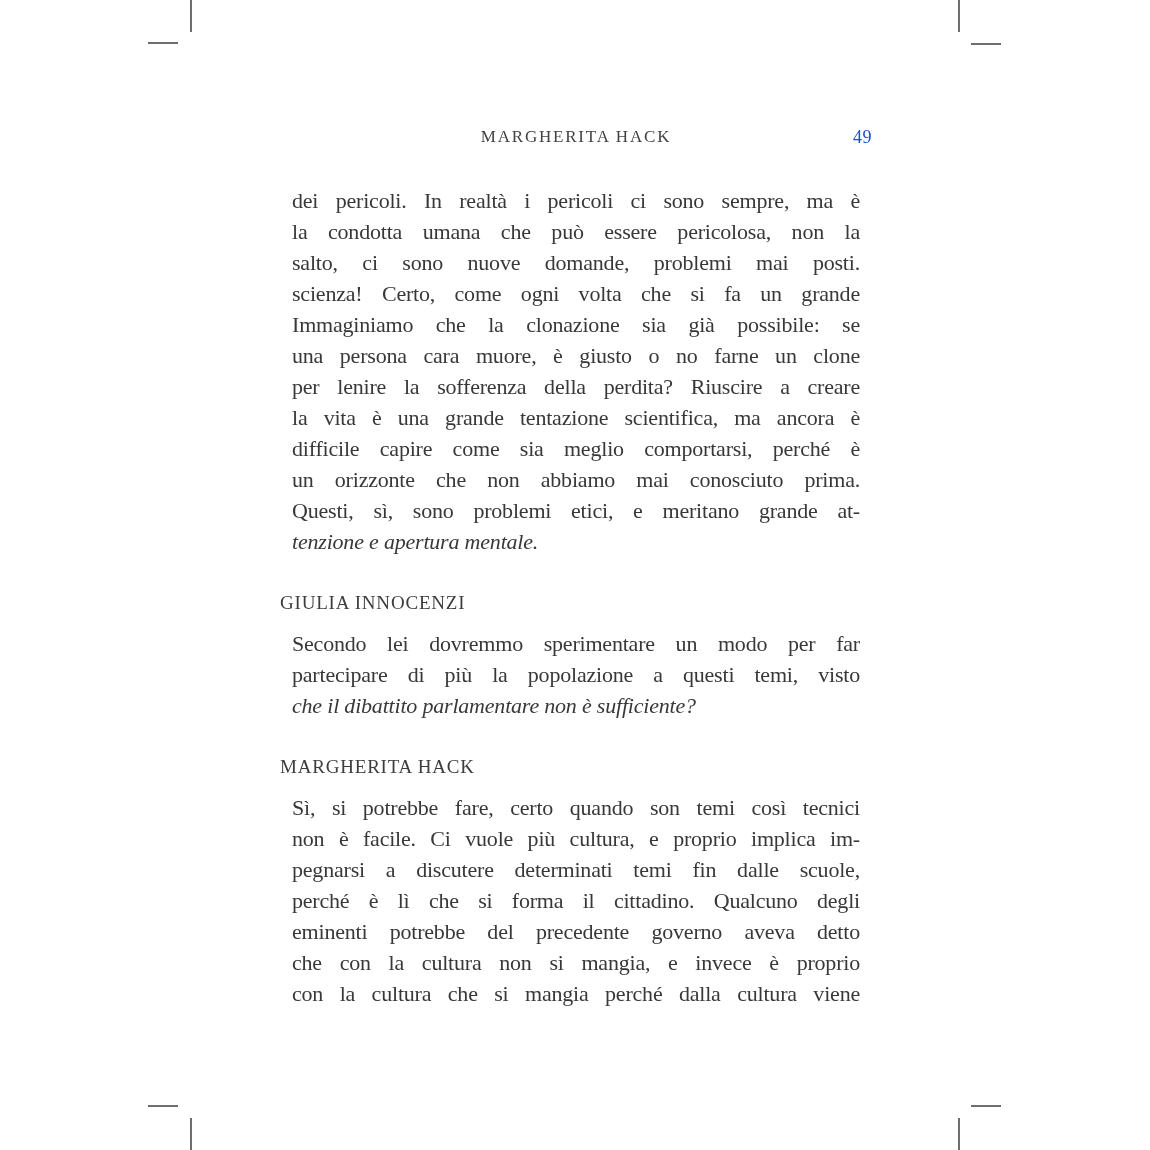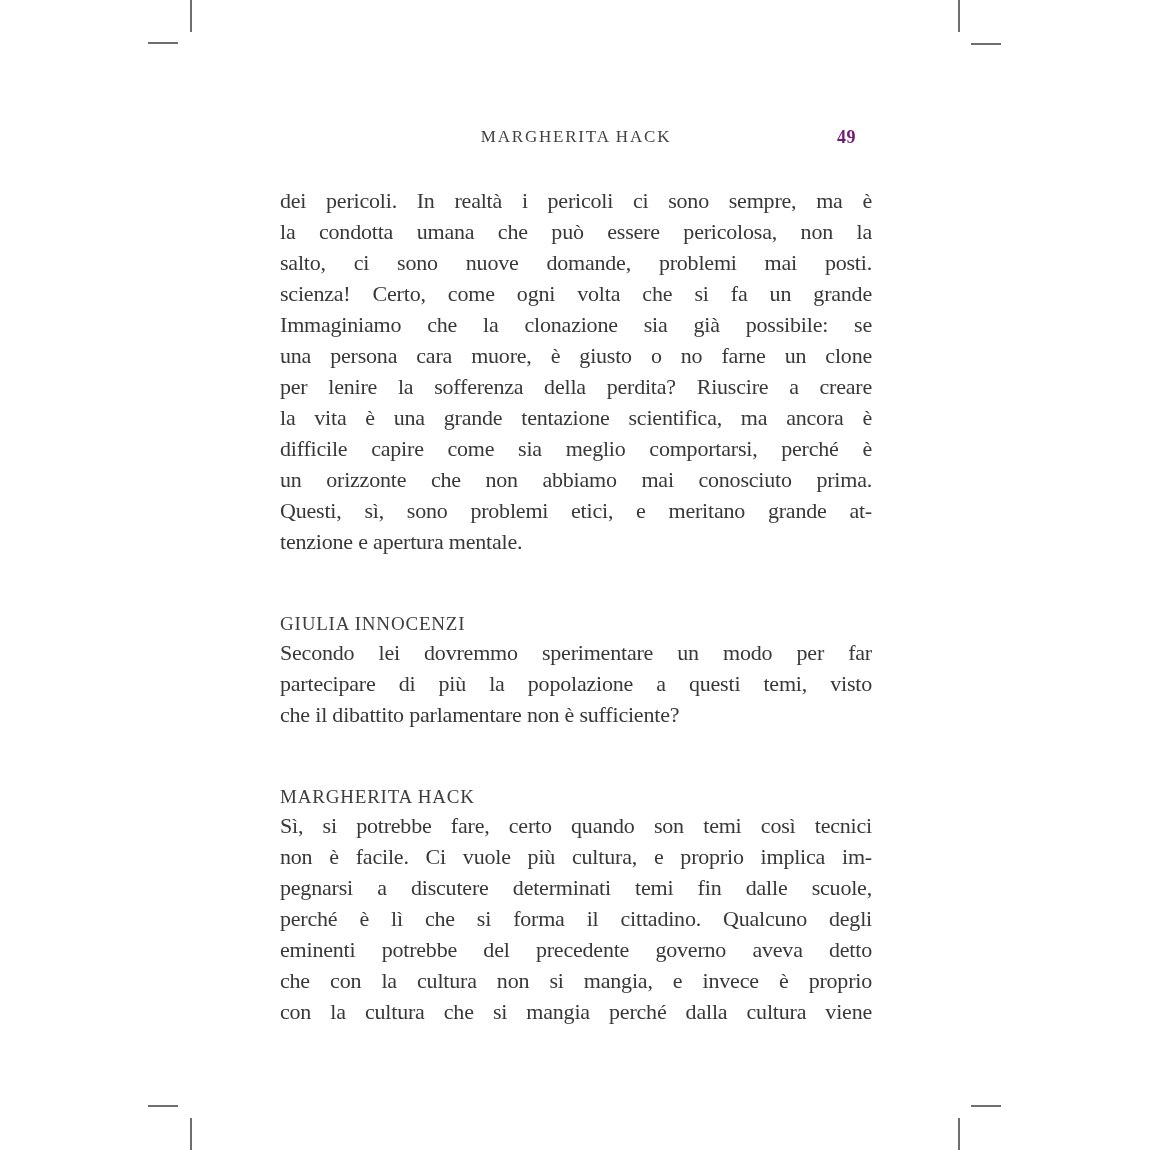--- a/index.html
+++ b/index.html
@@ -47,45 +47,45 @@
     line-height: 20px;
   }
   .head-title {
     text-align: center;
     font-size: 17px;
     letter-spacing: 1.8px;
     color: #424242;
   }
   .page-number {
     position: absolute;
-    right: 16px;
+    right: 0;
     top: 0;
     font-size: 18px;
     letter-spacing: 0.5px;
-    color: #701a75;
-    font-weight: bold;
+    color: #1d4ed8;
   }
 
-  .content .paragraph { margin: 0; }
+  .content .paragraph { margin: 12px; }
   .content .paragraph.first { margin-top: 38px; }
 
   .content .line {
     font-size: 22px;
     line-height: 31px;
     letter-spacing: -0.2px;
     text-align: justify;
     text-align-last: justify;
     color: #383838;
   }
   .content .line.final {
     text-align-last: left;
+    font-style: italic;
   }
 
   .content .speaker-label {
-    margin-top: 53px;
+    margin-top: 32px;
     height: 27px;
     line-height: 27px;
     font-size: 19px;
     letter-spacing: 0.8px;
     color: #3d3d3d;
   }
 </style>
 </head>
 <body>
 

